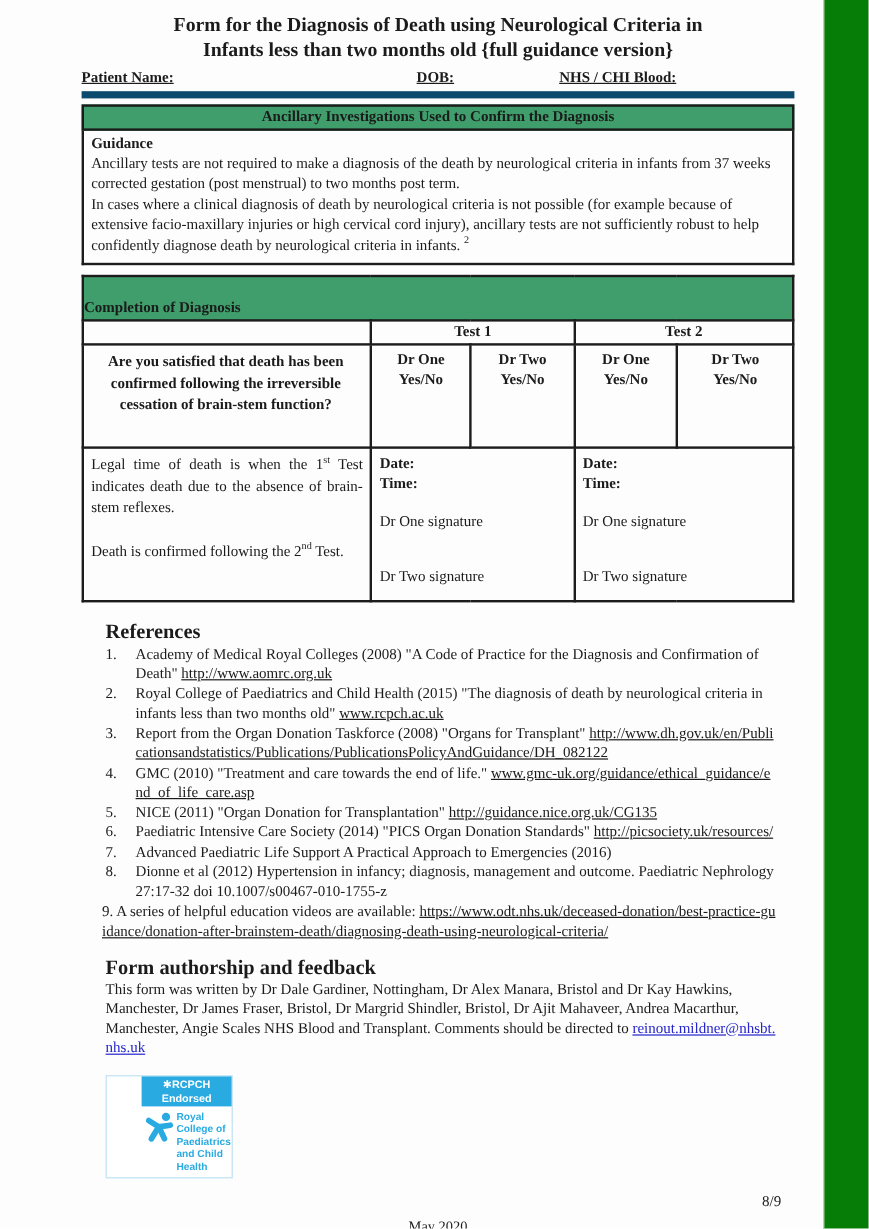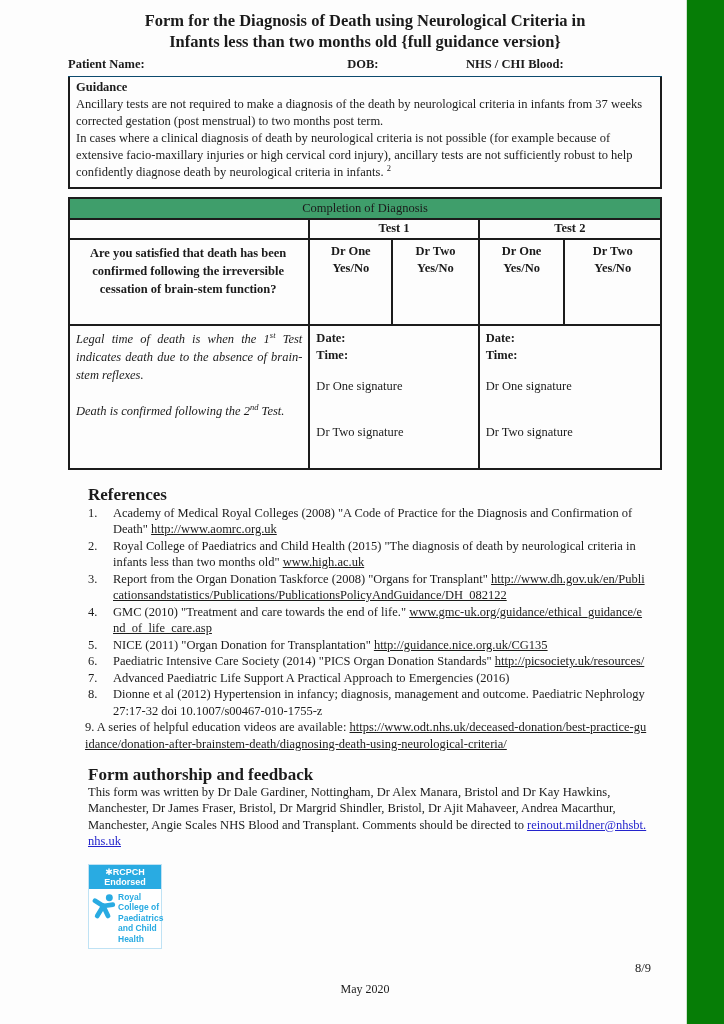--- a/index.html
+++ b/index.html
@@ -4,41 +4,41 @@
 <style>
   * { margin:0; padding:0; box-sizing:border-box; }
   html,body { background:#ffffff; }
   body { font-family:"Liberation Serif","DejaVu Serif",serif; color:#1b1b1b; }
   .page { position:relative; width:724px; height:1024px; background:#fdfdfd; overflow:hidden; }
   .green-strip { position:absolute; top:0; right:0; width:38px; height:1024px; background:#067d06; border-left:1px solid #cfe3cf; }
   .content { position:absolute; top:10px; left:68px; width:594px; }
 
   
   .title { text-align:center; font-weight:bold; font-size:16.5px; line-height:21px; }
-  .patient-row { display:flex; margin-top:5px; font-weight:bold; font-size:12.5px; padding-bottom:4px; border-bottom:1px solid #0c4a6e; }
+  .patient-row { display:flex; margin-top:5px; font-weight:bold; font-size:12.5px; padding-bottom:4px; border-bottom:6px solid #0c4a6e;text-decoration:underline; }
   .patient-row .pn { width:47%; }
   .patient-row .dob { width:20%; }
   .patient-row .nhs { width:33%; }
 
   
   .section-bar { margin-top:5px; background:#3f9e6b; border:2px solid #1c1c1c; text-align:center; font-weight:bold; font-size:12.5px; padding:1px 0 2px 0; }
 
   
   .guidance-box { border:2px solid #1c1c1c; border-top:none; padding:2px 6px 6px 6px; font-size:12.5px; line-height:17px; }
   .guidance-box .g-head { font-weight:bold; }
   sup { font-size:8.5px; vertical-align:super; line-height:0; }
 
   
   table.completion { margin-top:8px; width:100%; border-collapse:collapse; font-size:12.5px; }
   table.completion td { border:2px solid #1c1c1c; vertical-align:top; }
-  td.bar-cell { background:#3f9e6b; text-align:center; font-weight:normal; padding:2px 0 2px 0; }
+  td.bar-cell { background:#3f9e6b; text-align:left; font-weight:bold; padding:18px 0 2px 0; }
   td.test-head { text-align:center; font-weight:bold; padding:1px 0 2px 0; }
   td.q-cell { padding:4px 8px 4px 6px; font-weight:bold; line-height:18px; height:86px;text-align:center; }
   td.dr-cell { text-align:center; font-weight:bold; padding:3px 0; line-height:17px; }
-  td.legal-cell { padding:4px 6px; text-align:justify; line-height:18px; height:144px;font-style:italic; }
+  td.legal-cell { padding:4px 6px; text-align:justify; line-height:18px; height:128px; }
   td.date-cell { padding:4px 6px; line-height:17px; }
   .date-line, .time-line { font-weight:bold; }
   .sig1 { margin-top:14px; } .sig2 { margin-top:29px; }
 
   
   .refs { margin-top:17px; margin-left:20px; width:560px; font-size:12.5px; line-height:16.5px; }
   .refs-heading, .auth-heading { font-weight:bold; font-size:17px; }
   ul.ref-list { list-style:none; margin-top:1px; }
   li.ref-item { display:flex; }
   li.ref-item .ref-num { flex:0 0 25px; }
@@ -46,21 +46,21 @@
   li.ref-item.flat { display:block; margin-left:-3px; }
   li.ref-item.flat .ref-num { display:inline; }
   li.ref-item.flat .ref-body { display:inline; }
   .ref-link { color:#1b1b1b; text-decoration:underline; word-break:break-all; cursor:pointer; }
   .email-link { color:#2424cc; text-decoration:underline; word-break:break-all; cursor:pointer; }
 
   
   .authorship { margin-top:15px; margin-left:20px; width:560px; font-size:12.5px; line-height:16.5px; }
 
   
-  .rcpch-logo { margin-top:14px; margin-left:20px; width:74px; border:1px solid #bfe2f4; background:#ffffff; font-family:"Liberation Sans","DejaVu Sans",sans-serif; }
+  .rcpch-logo { margin-top:14px; margin-left:20px; width:106px; border:1px solid #bfe2f4; background:#ffffff; font-family:"Liberation Sans","DejaVu Sans",sans-serif;padding-left:29px; }
   .rcpch-band { background:#29abe2; color:#ffffff; font-weight:bold; font-size:9px; text-align:center; padding:2px 0; letter-spacing:0; }
   .rcpch-body { display:flex; padding:3px 2px 4px 3px; }
   .rcpch-name { color:#29abe2; font-weight:bold; font-size:8.5px; line-height:10.5px; width:66px; }
   .rcpch-fig { flex:0 0 26px; height:28px; }
 
   
   .footer-page { text-align:right; padding-right:11px; font-size:12.5px; margin-top:12px; }
   .footer-date { text-align:center; font-size:12px; margin-top:6px; }
 </style>
 </head>
@@ -75,20 +75,21 @@
       <div>Form for the Diagnosis of Death using Neurological Criteria in</div>
       <div>Infants less than two months old {full guidance version}</div>
     </div>
 
     <div class="patient-row">
       <span class="pn">Patient Name:</span>
       <span class="dob">DOB:</span>
       <span class="nhs">NHS / CHI Blood:</span>
     </div>
 
+    <div class="section-bar">Ancillary Investigations Used to Confirm the Diagnosis</div>
     <div class="guidance-box">
       <div class="g-head">Guidance</div>
       <div>Ancillary tests are not required to make a diagnosis of the death by neurological criteria in infants from 37 weeks corrected gestation (post menstrual) to two months post term.</div>
       <div><span>In cases where a clinical diagnosis of death by neurological criteria is not possible (for example because of extensive facio-maxillary injuries or high cervical cord injury), ancillary tests are not sufficiently robust to help confidently diagnose death by neurological criteria in infants.</span> <sup>2</sup></div>
     </div>
 
     <table class="completion">
       <colgroup>
         <col style="width:40.6%">
           <col style="width:14.0%">
@@ -147,21 +148,21 @@
 
     <div class="refs">
       <div class="refs-heading">References</div>
       <ul class="ref-list">
         <li class="ref-item">
           <span class="ref-num">1.</span>
           <span class="ref-body"><span>Academy of Medical Royal Colleges (2008) "A Code of Practice for the Diagnosis and Confirmation of Death" </span><a class="ref-link">http://www.aomrc.org.uk</a></span>
         </li>
         <li class="ref-item">
           <span class="ref-num">2.</span>
-          <span class="ref-body"><span>Royal College of Paediatrics and Child Health (2015) "The diagnosis of death by neurological criteria in infants less than two months old" </span><a class="ref-link">www.high.ac.uk</a></span>
+          <span class="ref-body"><span>Royal College of Paediatrics and Child Health (2015) "The diagnosis of death by neurological criteria in infants less than two months old" </span><a class="ref-link">www.rcpch.ac.uk</a></span>
         </li>
         <li class="ref-item">
           <span class="ref-num">3.</span>
           <span class="ref-body"><span>Report from the Organ Donation Taskforce (2008) "Organs for Transplant" </span><a class="ref-link">http://www.dh.gov.uk/en/Publicationsandstatistics/Publications/PublicationsPolicyAndGuidance/DH_082122</a></span>
         </li>
         <li class="ref-item">
           <span class="ref-num">4.</span>
           <span class="ref-body"><span>GMC (2010) "Treatment and care towards the end of life." </span><a class="ref-link">www.gmc-uk.org/guidance/ethical_guidance/end_of_life_care.asp</a></span>
         </li>
         <li class="ref-item">

